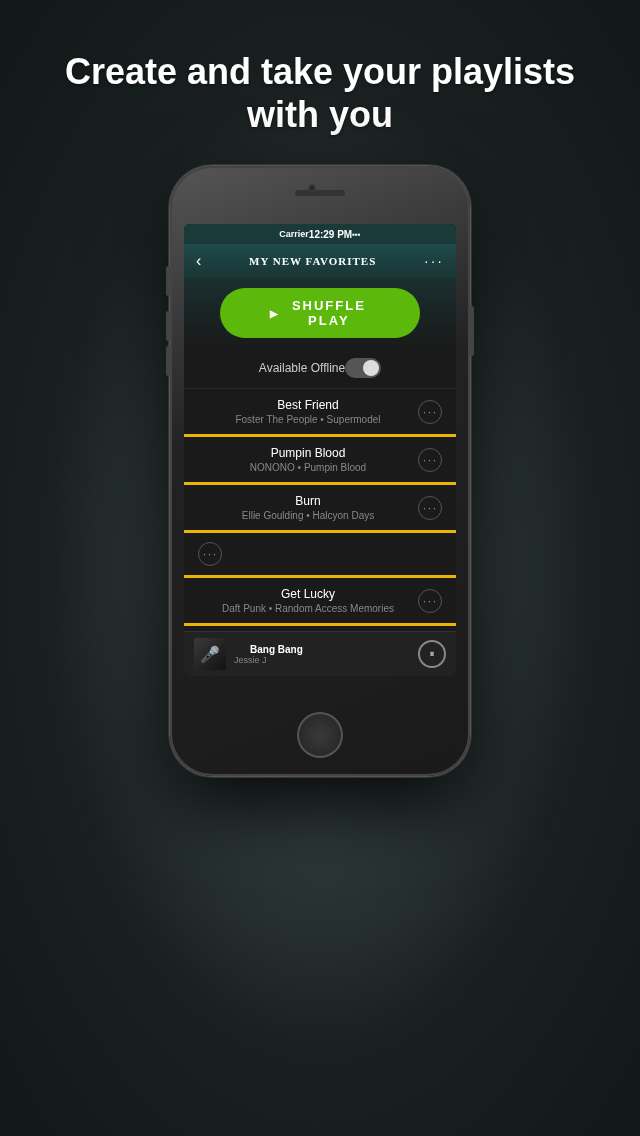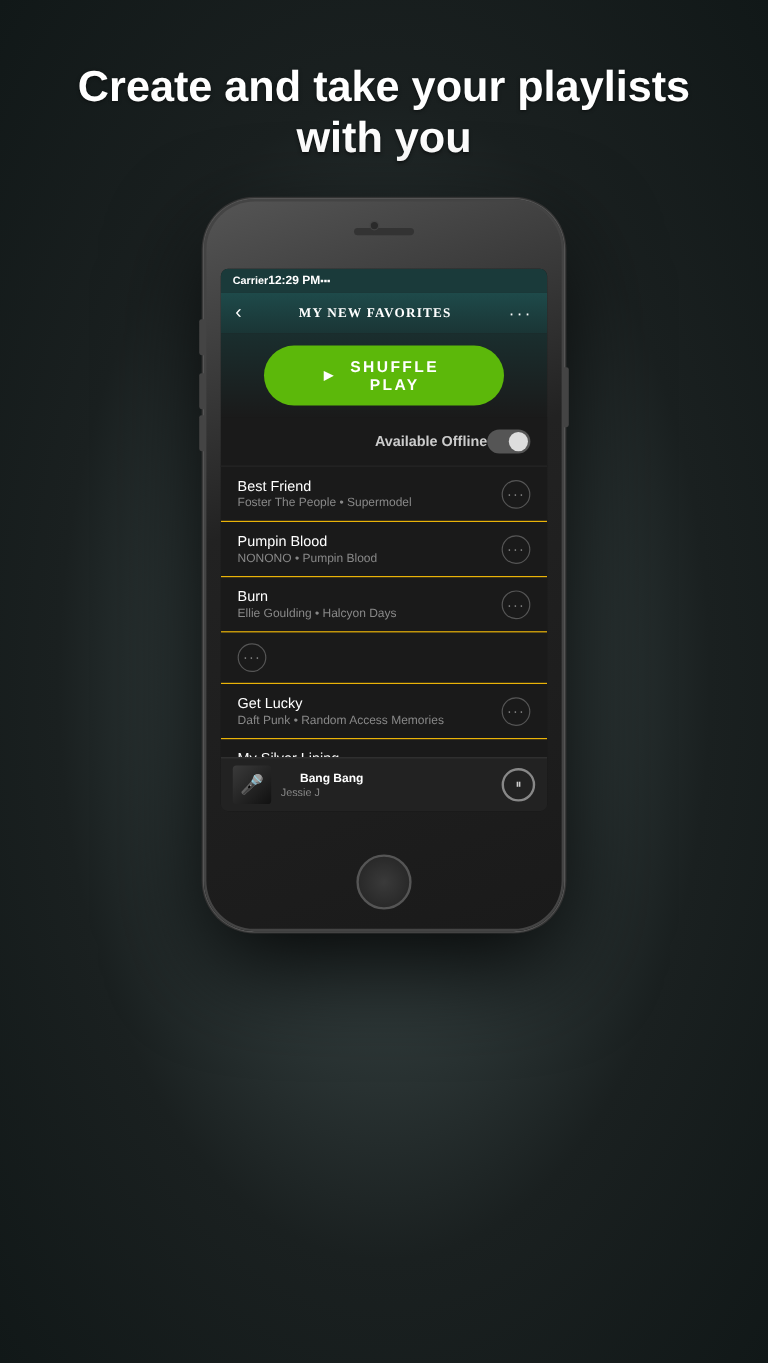--- a/index.html
+++ b/index.html
@@ -112,21 +112,21 @@
       width: 46px;
       height: 46px;
       background: radial-gradient(circle, #3a3a3a, #222);
       border-radius: 50%;
       border: 2px solid #555;
     }
 
     
     .status-bar {
       display: flex;
-      justify-content: flex-start;
+      justify-content: center;
       align-items: center;
       padding: 4px 10px;
       background: #1a3a3a;
       font-size: 9px;
       color: #fff;
       height: 20px;
     }
     .status-carrier { font-size: 9px; font-weight: 600; }
     .status-time { font-size: 10px; font-weight: 700; }
     .status-icons { display: flex; align-items: center; gap: 3px; font-size: 8px; }
@@ -167,26 +167,25 @@
       justify-content: center;
       cursor: pointer;
     }
     .shuffle-btn .play-icon {
       font-size: 10px;
     }
 
     
     .offline-row {
       display: flex;
-      justify-content: flex-end;
+      justify-content: center;
       align-items: center;
       padding: 10px 14px;
       background: #1a1a1a;
       border-bottom: 1px solid #2a2a2a;
-      font-weight: bold;
     }
     .offline-label { color: #ccc; font-size: 12px; }
     .toggle {
       width: 36px;
       height: 20px;
       background: #555;
       border-radius: 10px;
       position: relative;
     }
     .toggle::after {
@@ -205,21 +204,22 @@
       flex: 1;
       overflow: hidden;
       background: #1a1a1a;
     }
 
     .track-item {
       display: flex;
       justify-content: space-between;
       align-items: center;
       padding: 9px 14px;
-      border-bottom: 1px solid #eab308;
+      border-bottom: 3px solid #eab308;
+      text-align: center;
     }
     .track-info { flex: 1; }
     .track-name {
       color: #ffffff;
       font-size: 12px;
       font-weight: 500;
       margin-bottom: 2px;
     }
     .track-sub {
       color: #888;

